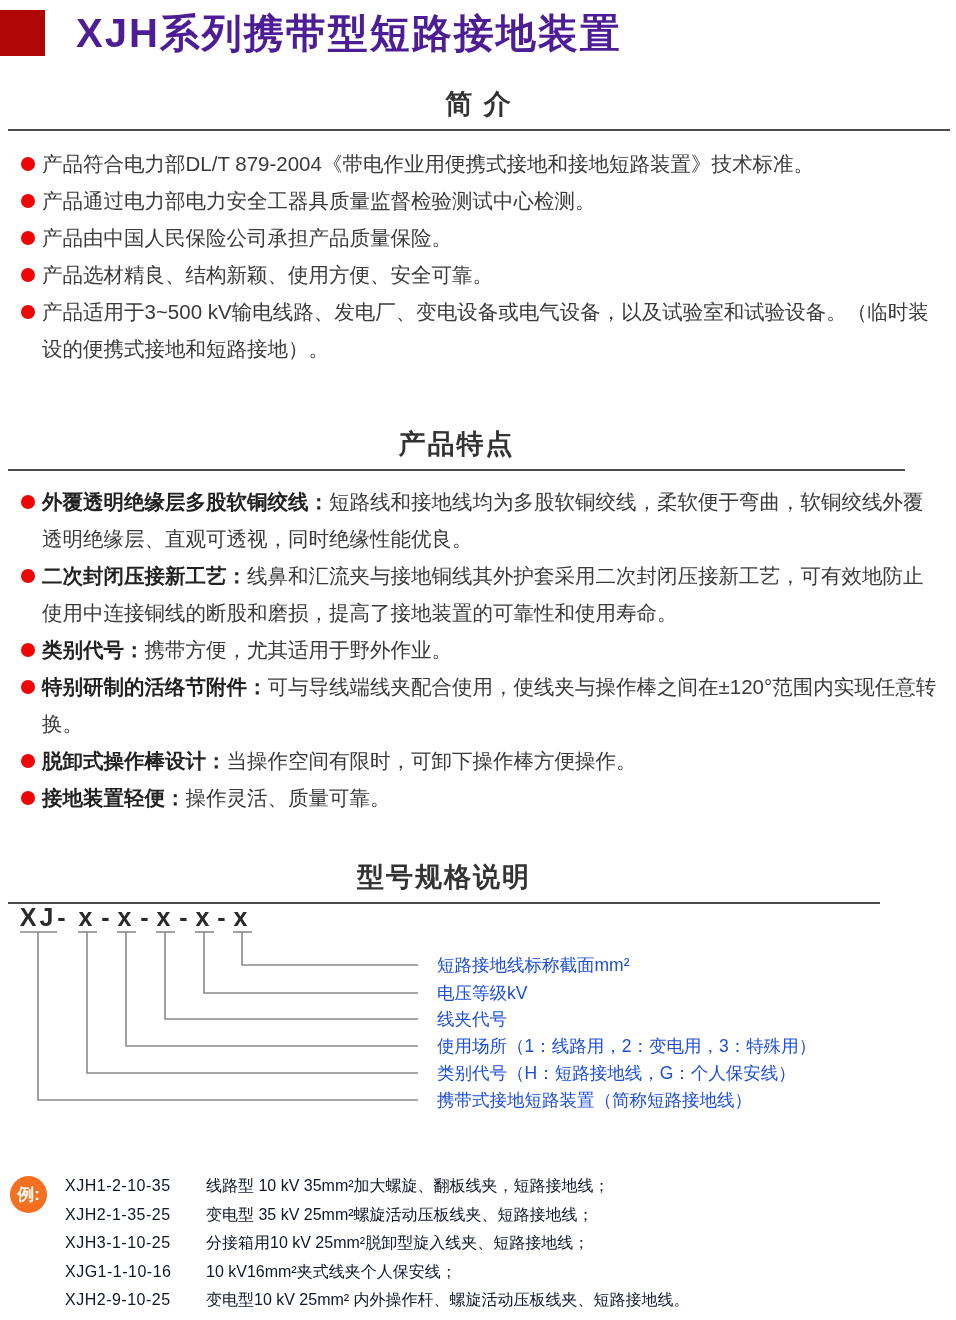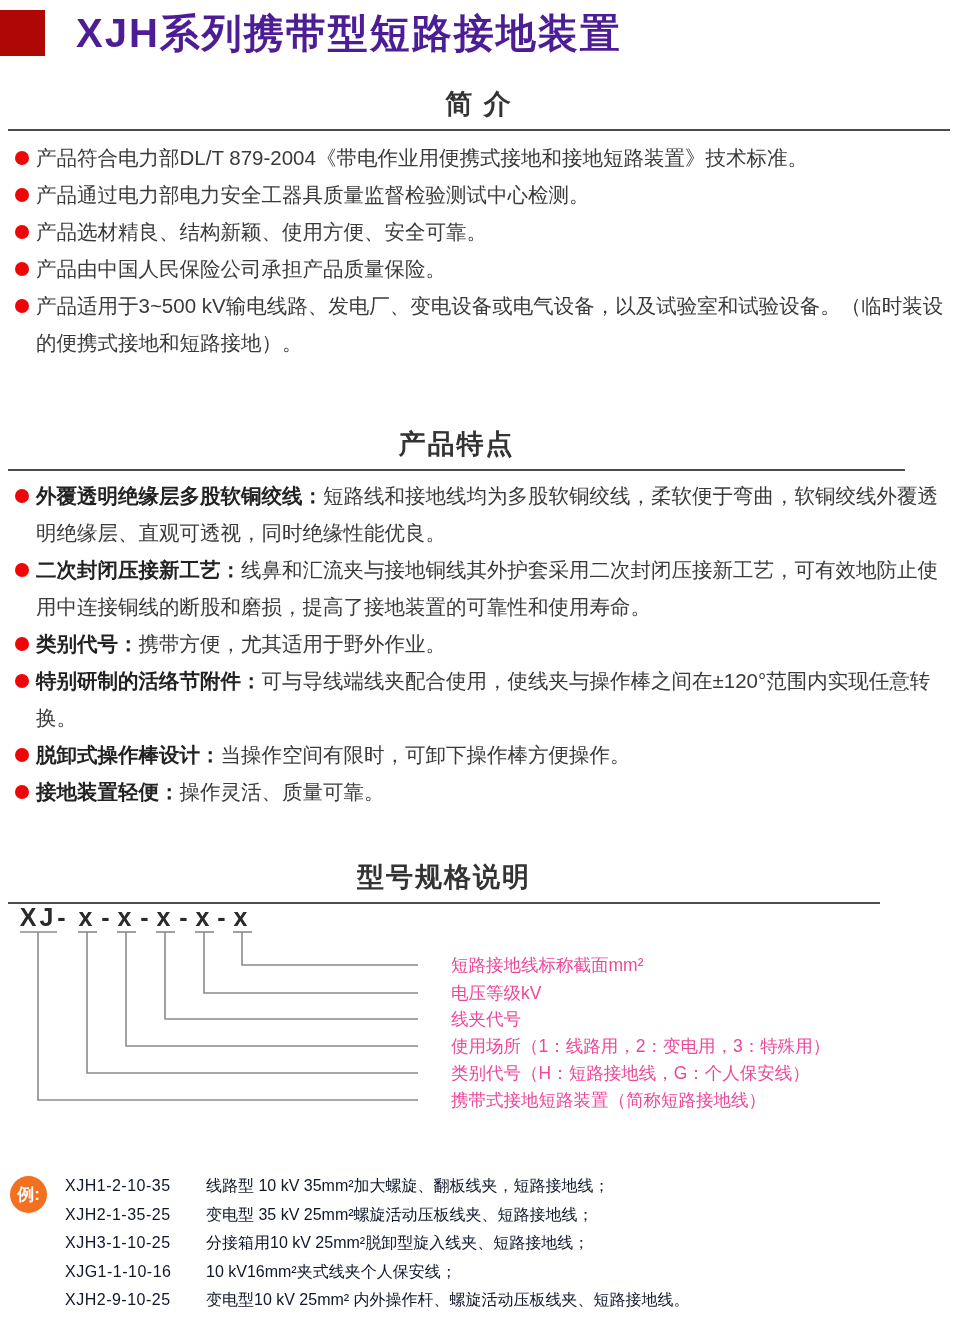--- a/index.html
+++ b/index.html
@@ -21,38 +21,38 @@
 
   
   .sec-head{position:absolute;left:8px;}
   .sec-head h2{margin:0;font-size:27px;font-weight:bold;color:#333;letter-spacing:2px;text-align:center;}
   .rule{height:2px;background:#4c4c4c;margin-top:7px;}
   .sec-head.intro{top:86px;}   .sec-head.intro .rule{width:942px;}
   .sec-head.features{top:426px;}.sec-head.features .rule{width:897px;}
   .sec-head.model{top:859px;}  .sec-head.model .rule{width:872px;}
 
   
-  .bullets{position:absolute;left:10px;right:4px;margin:5px;padding:0;list-style:none;
+  .bullets{position:absolute;left:10px;right:4px;margin:11px;padding:0;list-style:none;
     font-size:20.5px;line-height:37px;color:#3a3a3a;}
   .bullets.intro-list{top:134px;}
   .bullets.features-list{top:472px;}
   .bullets li{position:relative;padding-left:21px;}
   .dot{position:absolute;left:0;top:11.5px;width:14px;height:14px;border-radius:50%;background:#ee0505;}
   .feat-label{font-weight:bold;color:#222;}
 
   
   .diagram{position:absolute;top:903px;left:0;width:956px;height:240px;}
   .diagram svg{position:absolute;left:0;top:0;}
   .code-part,.code-sep{
     position:absolute;top:0;transform:translateX(-50%);
     font-size:25px;font-weight:600;color:#2a2a2a;letter-spacing:3px;white-space:nowrap;
   }
   .dlabel{
-    position:absolute;left:451px;transform:translateY(-50%);
-    font-size:17.5px;color:#ec4899;white-space:nowrap;
+    position:absolute;left:437px;transform:translateY(-50%);
+    font-size:17.5px;color:#1d4ed8;white-space:nowrap;
   }
 
   
   .examples{position:absolute;top:1172px;left:0;right:0;}
   .badge{
     position:absolute;left:10px;top:4px;width:37px;height:37px;border-radius:50%;
     background:#f2701f;color:#fff;font-size:17px;font-weight:bold;
     display:flex;align-items:center;justify-content:center;
   }
   .ex-rows{margin-left:65px;font-size:16px;line-height:28.6px;color:#0f172a;}
@@ -68,22 +68,22 @@
     <h1 class="title">XJH系列携带型短路接地装置</h1>
   </div>
 
   <div class="sec-head intro">
     <h2>简  介</h2>
     <div class="rule"></div>
   </div>
   <ul class="bullets intro-list">
     <li><span class="dot"></span><span>产品符合电力部DL/T 879-2004《带电作业用便携式接地和接地短路装置》技术标准。</span></li>
     <li><span class="dot"></span><span>产品通过电力部电力安全工器具质量监督检验测试中心检测。</span></li>
+    <li><span class="dot"></span><span>产品由中国人民保险公司承担产品质量保险。</span></li>
     <li><span class="dot"></span><span>产品选材精良、结构新颖、使用方便、安全可靠。</span></li>
-    <li><span class="dot"></span><span>产品由中国人民保险公司承担产品质量保险。</span></li>
     <li><span class="dot"></span><span>产品适用于3~500 kV输电线路、发电厂、变电设备或电气设备，以及试验室和试验设备。（临时装设的便携式接地和短路接地）。</span></li>
   </ul>
 
   <div class="sec-head features">
     <h2>产品特点</h2>
     <div class="rule"></div>
   </div>
   <ul class="bullets features-list">
     <li><span class="dot"></span><span class="feat-label">外覆透明绝缘层多股软铜绞线：</span><span>短路线和接地线均为多股软铜绞线，柔软便于弯曲，软铜绞线外覆透明绝缘层、直观可透视，同时绝缘性能优良。</span></li>
     <li><span class="dot"></span><span class="feat-label">二次封闭压接新工艺：</span><span>线鼻和汇流夹与接地铜线其外护套采用二次封闭压接新工艺，可有效地防止使用中连接铜线的断股和磨损，提高了接地装置的可靠性和使用寿命。</span></li>

